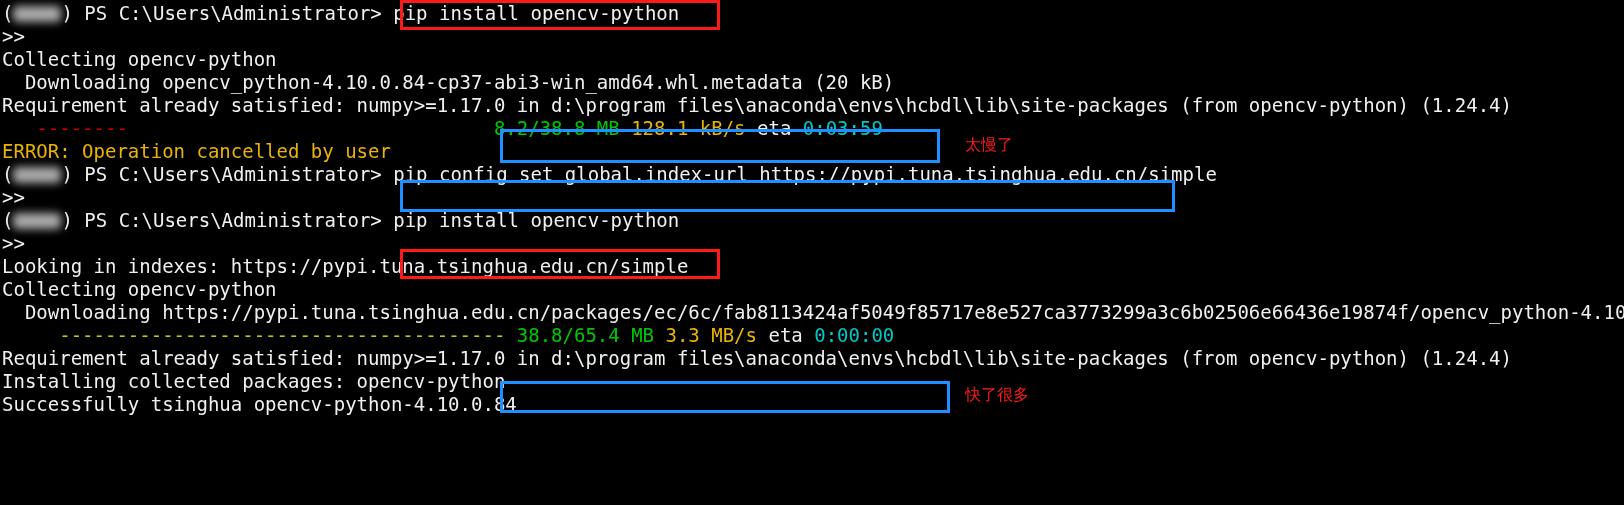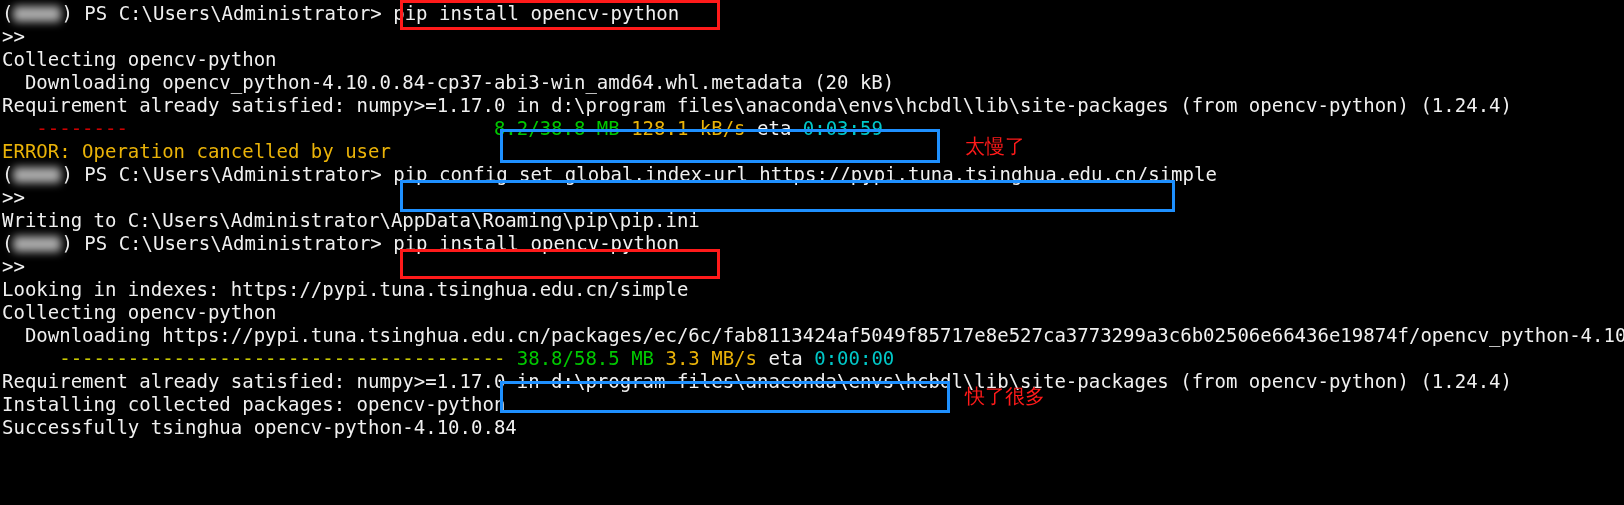--- a/index.html
+++ b/index.html
@@ -42,22 +42,22 @@
     position: absolute;
     box-sizing: border-box;
     pointer-events: none;
   }
   .box-red  { border: 3px solid #ff1a1a; }
   .box-blue { border: 3px solid #1e90ff; }
 
   .annot {
     position: absolute;
     color: #ff1a1a;
-    font-family: Liberation Sans, sans-serif;
-    font-size: 20px;
+    font-family: Liberation Mono, monospace;
+    font-size: 16px;
     pointer-events: none;
     text-align: right;
   }
 </style>
 </head>
 <body>
 
 <div class="term">
 
   <div class="line"><span>(</span><span class="blur"></span><span>)</span><span> PS </span><span>C:\Users\Administrator</span><span>&gt; </span><span>pip install opencv-python</span></div>
@@ -67,30 +67,29 @@
   <div class="line">  Downloading opencv_python-4.10.0.84-cp37-abi3-win_amd64.whl.metadata (20 kB)</div>
   <div class="line">Requirement already satisfied: numpy&gt;=1.17.0 in d:\program files\anaconda\envs\hcbdl\lib\site-packages (from opencv-python) (1.24.4)</div>
 
   <div class="line"><span>   </span><span class="darkred">--------</span><span>                               </span><span class="green"> 8.2/38.8 MB</span><span class="red"> 128.1 kB/s</span><span> eta</span><span class="cyan"> 0:03:59</span></div>
 
   <div class="line red">ERROR: Operation cancelled by user</div>
 
   <div class="line"><span>(</span><span class="blur"></span><span>)</span><span> PS </span><span>C:\Users\Administrator</span><span>&gt; </span><span>pip config set global.index-url https://pypi.tuna.tsinghua.edu.cn/simple</span></div>
 
   <div class="line">&gt;&gt;</div>
-  <div class="line">Writing to C:\Users\Administrator\AppData\Roaming\pip\pip.ini</div>
 
   <div class="line"><span>(</span><span class="blur"></span><span>)</span><span> PS </span><span>C:\Users\Administrator</span><span>&gt; </span><span>pip install opencv-python</span></div>
 
   <div class="line">&gt;&gt;</div>
   <div class="line">Looking in indexes: https://pypi.tuna.tsinghua.edu.cn/simple</div>
   <div class="line">Collecting opencv-python</div>
   <div class="line">  Downloading https://pypi.tuna.tsinghua.edu.cn/packages/ec/6c/fab8113424af5049f85717e8e527ca3773299a3c6b02506e66436e19874f/opencv_python-4.10.0.84-cp37-abi3-win_amd64.whl (38.8 MB)</div>
 
-  <div class="line"><span>     </span><span class="yellow">---------------------------------------</span><span class="green"> 38.8/58.5 MB</span><span class="red"> 3.3 MB/s</span><span> eta</span><span class="cyan"> 0:00:00</span></div>
+  <div class="line"><span>     </span><span class="yellow">---------------------------------------</span><span class="green"> 38.8/65.4 MB</span><span class="red"> 3.3 MB/s</span><span> eta</span><span class="cyan"> 0:00:00</span></div>
 
   <div class="line">Requirement already satisfied: numpy&gt;=1.17.0 in d:\program files\anaconda\envs\hcbdl\lib\site-packages (from opencv-python) (1.24.4)</div>
   <div class="line">Installing collected packages: opencv-python</div>
   <div class="line">Successfully tsinghua opencv-python-4.10.0.84</div>
 
   <div class="box-red" style="left:400px; top:0px;   width:320px; height:30px;"></div>
   <div class="box-blue" style="left:500px; top:129px; width:440px; height:34px;"></div>
   <div class="box-blue" style="left:400px; top:180px; width:775px; height:32px;"></div>
   <div class="box-red" style="left:400px; top:249px; width:320px; height:30px;"></div>
   <div class="box-blue" style="left:500px; top:381px; width:450px; height:32px;"></div>

